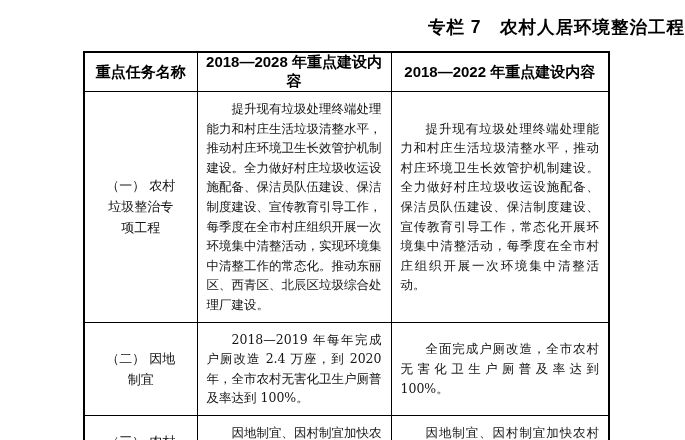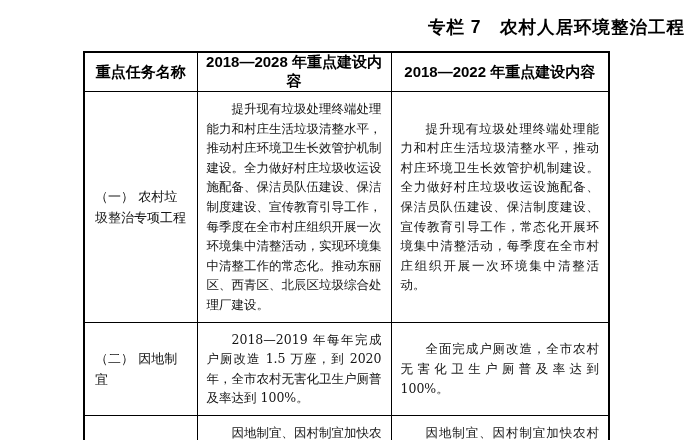--- a/index.html
+++ b/index.html
@@ -43,22 +43,22 @@
     font-weight: bold;
     font-size: 15px;
     height: 34px;
     text-align: center;
     color: #000000;
     padding: 0 2px;
   }
   td.task-cell {
     font-size: 13px;
     line-height: 21px;
-    padding: 0 10px;
-    text-align: left;
+    padding: 0 20px;
+    text-align: center;
   }
   td.content-cell {
     font-size: 12.5px;
     line-height: 19.6px;
     padding: 7px 9px;
     text-align: justify;
   }
   td.content-cell p {
     margin: 0;
     text-indent: 2em;
@@ -91,21 +91,21 @@
       <td class="content-cell">
         <p>提升现有垃圾处理终端处理能力和村庄生活垃圾清整水平，推动村庄环境卫生长效管护机制建设。全力做好村庄垃圾收运设施配备、保洁员队伍建设、保洁制度建设、宣传教育引导工作，每季度在全市村庄组织开展一次环境集中清整活动，实现环境集中清整工作的常态化。推动东丽区、西青区、北辰区垃圾综合处理厂建设。</p>
       </td>
       <td class="content-cell">
         <p>提升现有垃圾处理终端处理能力和村庄生活垃圾清整水平，推动村庄环境卫生长效管护机制建设。全力做好村庄垃圾收运设施配备、保洁员队伍建设、保洁制度建设、宣传教育引导工作，常态化开展环境集中清整活动，每季度在全市村庄组织开展一次环境集中清整活动。</p>
       </td>
     </tr>
     <tr class="row-2">
       <td class="task-cell">（二） 因地制宜</td>
       <td class="content-cell">
-        <p>2018—2019 年每年完成户厕改造 1.5 万座，到 2020 年，全市农村无害化卫生户厕普及率达到 100%。</p>
+        <p>2018—2019 年每年完成户厕改造 2.4 万座，到 2020 年，全市农村无害化卫生户厕普及率达到 100%。</p>
       </td>
       <td class="content-cell">
         <p>全面完成户厕改造，全市农村无害化卫生户厕普及率达到 100%。</p>
       </td>
     </tr>
     <tr class="row-3">
       <td class="task-cell">（三） 农村生活污水治理工程</td>
       <td class="content-cell">
         <p>因地制宜、因村制宜加快农村生活污水处理设施建设，完成 1295 个村的生活污水处理设施建设任务。</p>
       </td>

